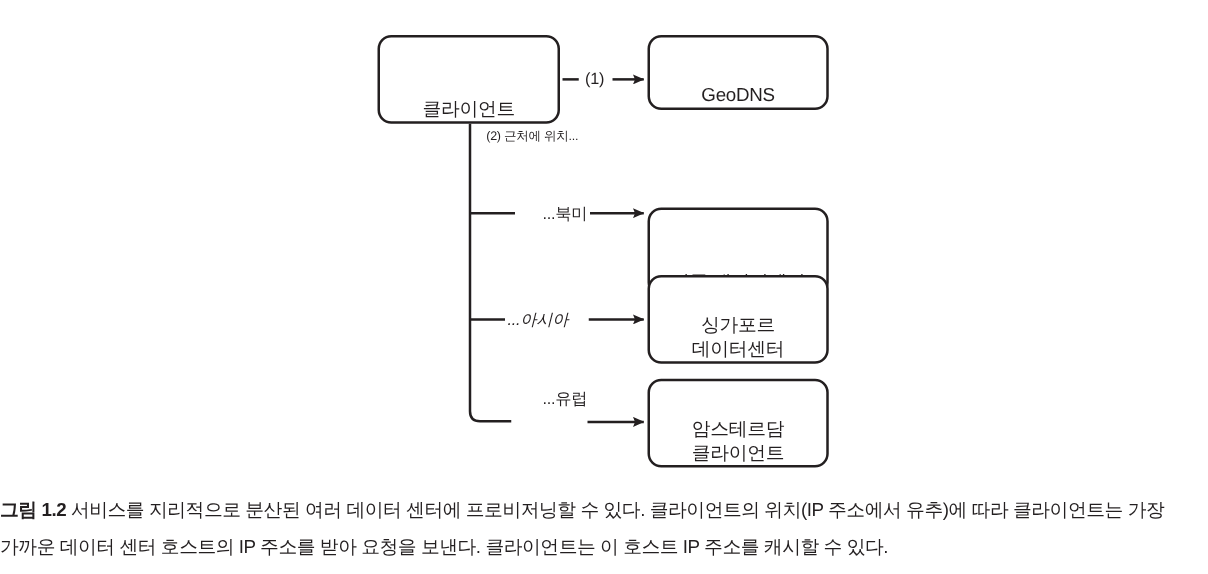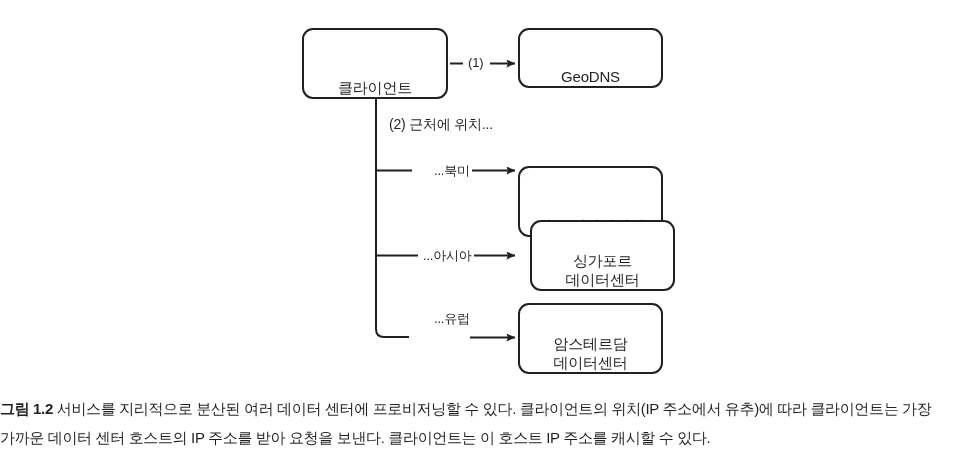--- a/index.html
+++ b/index.html
@@ -49,38 +49,38 @@
   }
   .node-box .node-label {
     display: block;
     white-space: pre-line;
   }
 
   
   #node-client        { left: 302px; top: 28px;  width: 146px; height: 71px; }
   #node-geodns        { left: 518px; top: 28px;  width: 145px; height: 60px; }
   #node-us-dc         { left: 518px; top: 135px; width: 145px; height: 71px; margin-top: 31px; }
-  #node-sg-dc         { left: 518px; top: 220px; width: 145px; height: 71px; margin-left: 12px; }
+  #node-sg-dc         { left: 518px; top: 220px; width: 145px; height: 71px; }
   #node-ams-dc        { left: 518px; top: 303px; width: 145px; height: 71px; }
 
   
   .edge-label {
     position: absolute;
     font-size: 13px;
     color: #231f20;
     white-space: nowrap;
     letter-spacing: -0.2px;
     background: #ffffff;
     padding: 0 2px;
     line-height: 1;
   }
   #edge-label-1        { left: 466px; top: 56px; }
-  #edge-label-nearby   { left: 387px; top: 117px; font-size: 14px; }
+  #edge-label-nearby   { left: 387px; top: 105px; font-size: 10px; }
   #edge-label-namerica { left: 416px; top: 164px; margin-left: 16px; }
-  #edge-label-asia     { left: 421px; top: 249px; }
+  #edge-label-asia     { left: 404px; top: 249px; font-style: italic; }
   #edge-label-europe   { left: 432px; top: 312px; }
 
   
   #caption {
     position: absolute;
     left: 0;
     top: 394px;
     width: 966px;
     font-size: 15px;
     line-height: 1.95;
@@ -130,21 +130,21 @@
     <span class="node-label">미국 데이터센터</span>
   </div>
 
   <div class="node-box" id="node-sg-dc">
     <span class="node-label">싱가포르
 데이터센터</span>
   </div>
 
   <div class="node-box" id="node-ams-dc">
     <span class="node-label">암스테르담
-데이터센터</span>
+클라이언트</span>
   </div>
 
   <div class="edge-label" id="edge-label-1">(1)</div>
 
   <div class="edge-label" id="edge-label-nearby">(2) 근처에 위치...</div>
 
   <div class="edge-label" id="edge-label-namerica">...북미</div>
 
   <div class="edge-label" id="edge-label-asia">...아시아</div>
 

